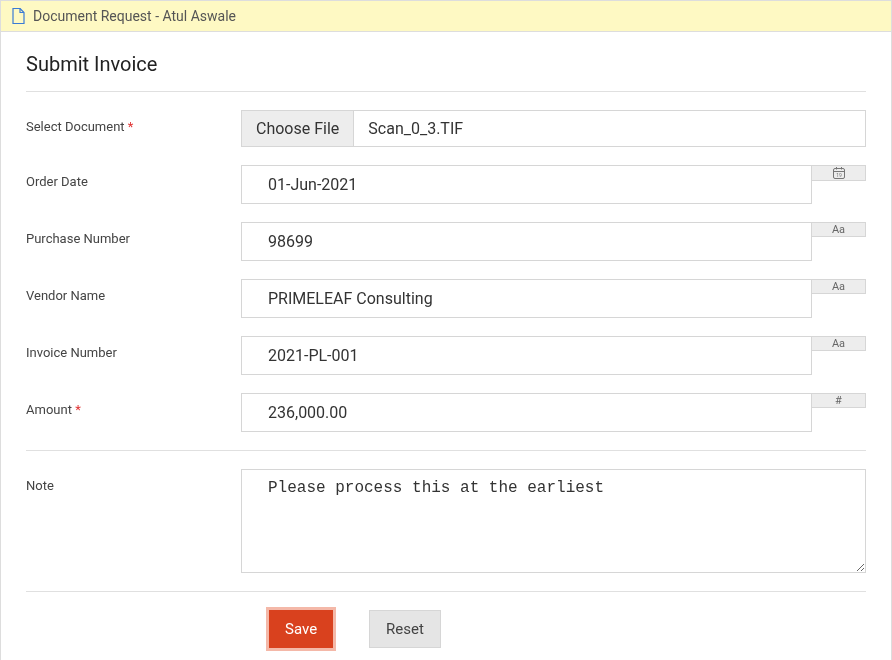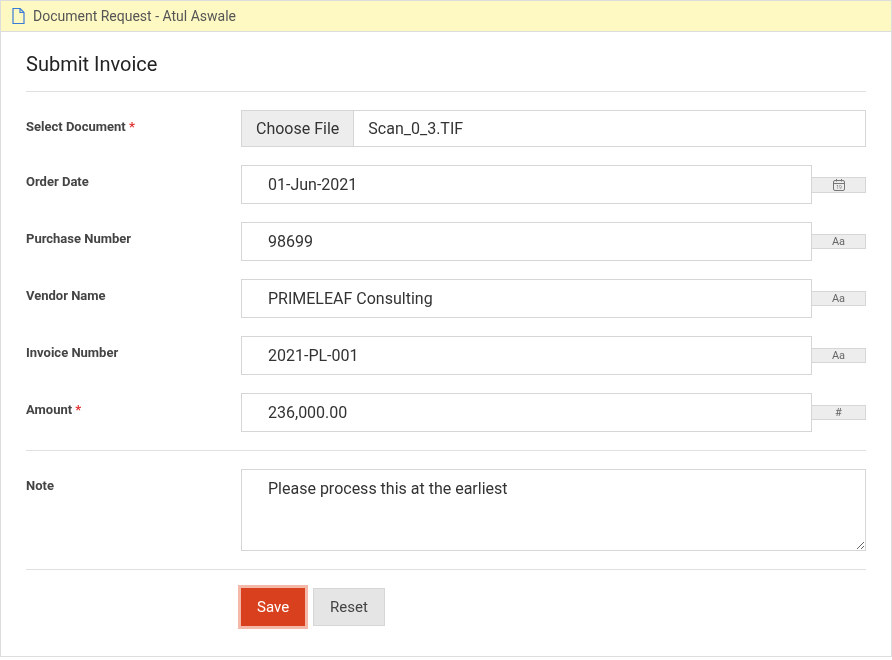--- a/index.html
+++ b/index.html
@@ -47,27 +47,26 @@
     .form-row {
       display: flex;
       align-items: flex-start;
       margin-bottom: 18px;
     }
     .form-label {
       width: 215px;
       padding-top: 9px;
       font-size: 13px;
       color: #444;
-      font-weight: bold;
     }
     .req { color: #e03131; }
     .form-control-wrap {
       flex: 1;
       display: flex;
-      align-items: center;
+      align-items: flex-start;
     }
     .file-input {
       display: flex;
       border: 1px solid #d6d6d6;
       width: 100%;
       font-size: 16px;
     }
     .file-choose {
       background: #ededed;
       padding: 8px 14px;
@@ -96,34 +95,36 @@
       border-left: none;
       display: flex;
       align-items: center;
       justify-content: center;
       font-size: 11px;
       color: #666;
     }
     .cal-icon svg { display: block; }
     textarea.text-input {
       resize: both;
-      height: 82px;
+      height: 104px;
+      font-family: Liberation Mono, monospace;
     }
     .button-row {
       display: flex;
       gap: 8px;
       margin-left: 215px;
       margin-top: 18px;
     }
     .btn {
       padding: 9px 16px;
       font-size: 15px;
       border: none;
       cursor: pointer;
       font-family: inherit;
+      margin-left: 28px;
     }
     .btn-primary {
       background: #d9411e;
       color: #fff;
       outline: 3px solid #f4b8a8;
       outline-offset: 0;
     }
     .btn-default {
       background: #e5e5e5;
       color: #444;

